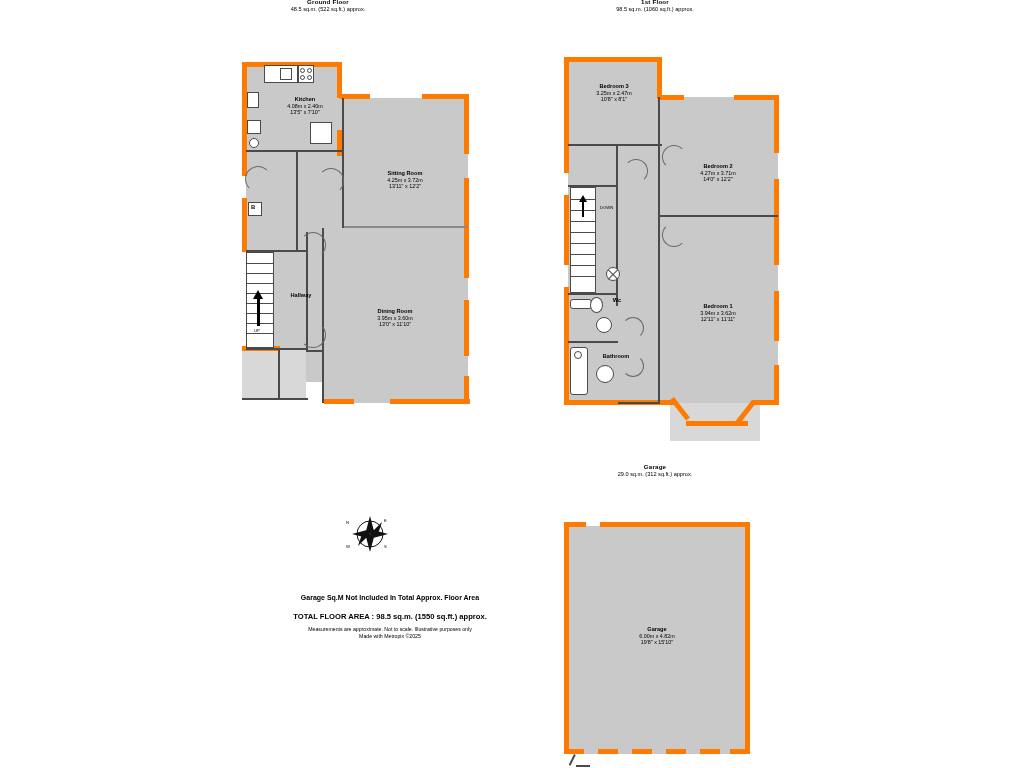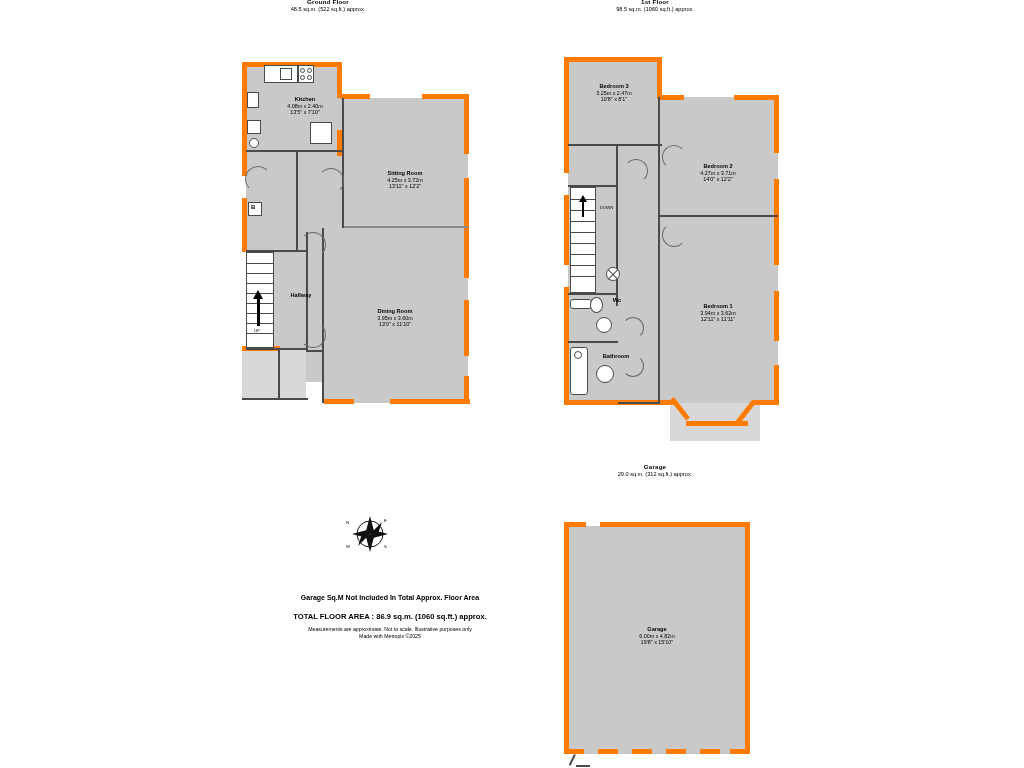--- a/index.html
+++ b/index.html
@@ -393,17 +393,17 @@
       <polygon points="22,22 34,10 30,22" fill="#111"></polygon>
       <polygon points="22,22 10,34 14,22" fill="#111"></polygon>
     </svg>
     <div class="tiny" style="left:-2px; top:8px;">N</div>
     <div class="tiny" style="left:36px; top:6px;">E</div>
     <div class="tiny" style="left:36px; top:32px;">S</div>
     <div class="tiny" style="left:-2px; top:32px;">W</div>
   </div>
 
   <div class="foot-bold" style="left:170px; top:594px; width:440px;">Garage Sq.M Not Included In Total Approx. Floor Area</div>
-  <div class="foot-bold" style="left:170px; top:612px; width:440px; font-size:7.6px;">TOTAL FLOOR AREA : 86.9 sq.m. (1060 sq.ft.) approx.</div>
+  <div class="foot-bold" style="left:170px; top:612px; width:440px; font-size:7.6px;">TOTAL FLOOR AREA : 98.5 sq.m. (1550 sq.ft.) approx.</div>
   <div class="foot-small" style="left:170px; top:626px; width:440px;">Measurements are approximate.  Not to scale.  Illustrative purposes only</div>
   <div class="foot-small" style="left:170px; top:633px; width:440px;">Made with Metropix ©2025</div>
 
 </div>
 
 </body></html>

